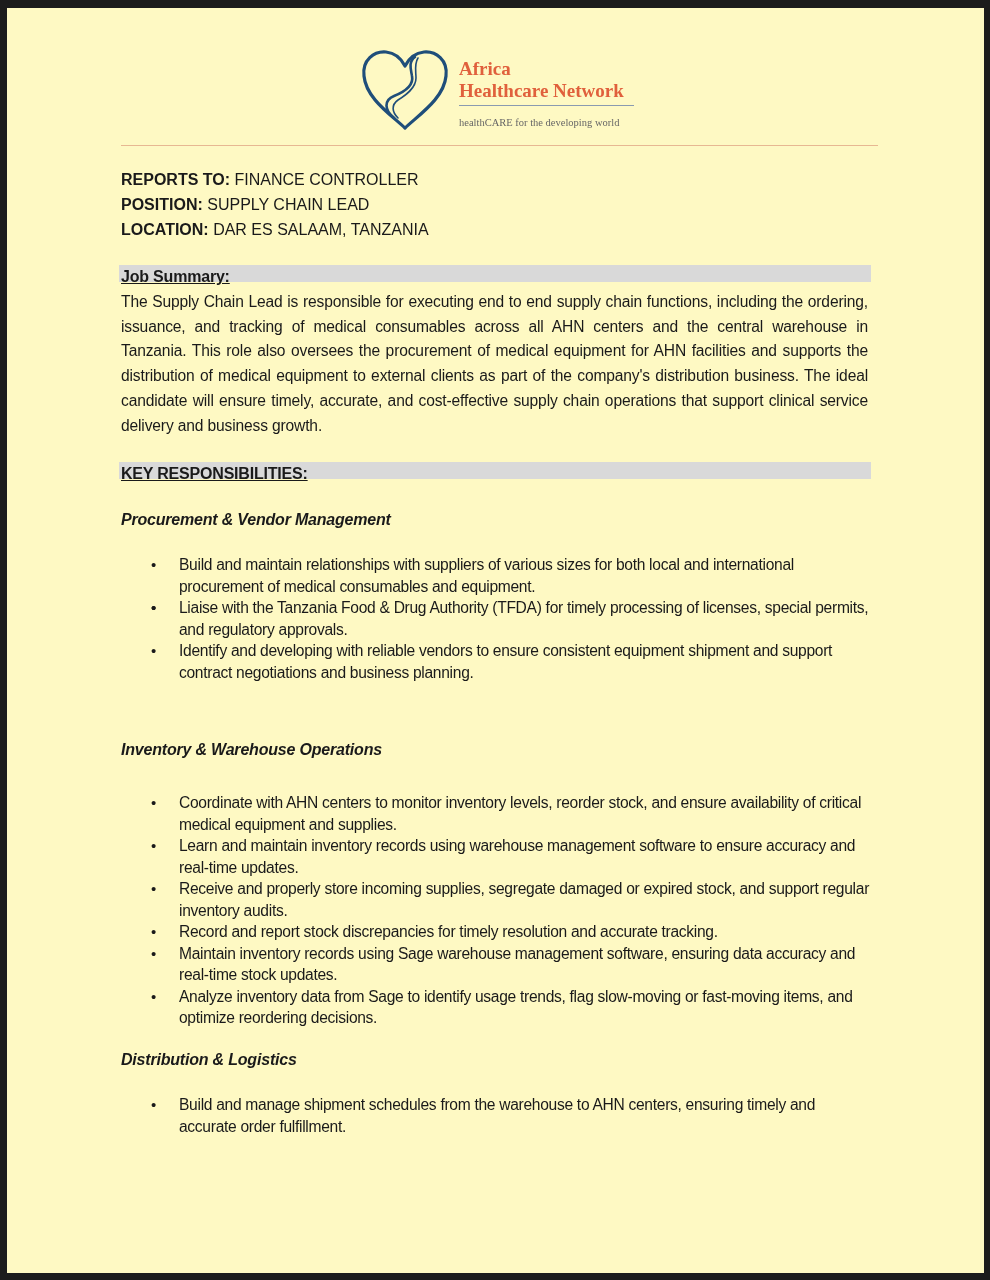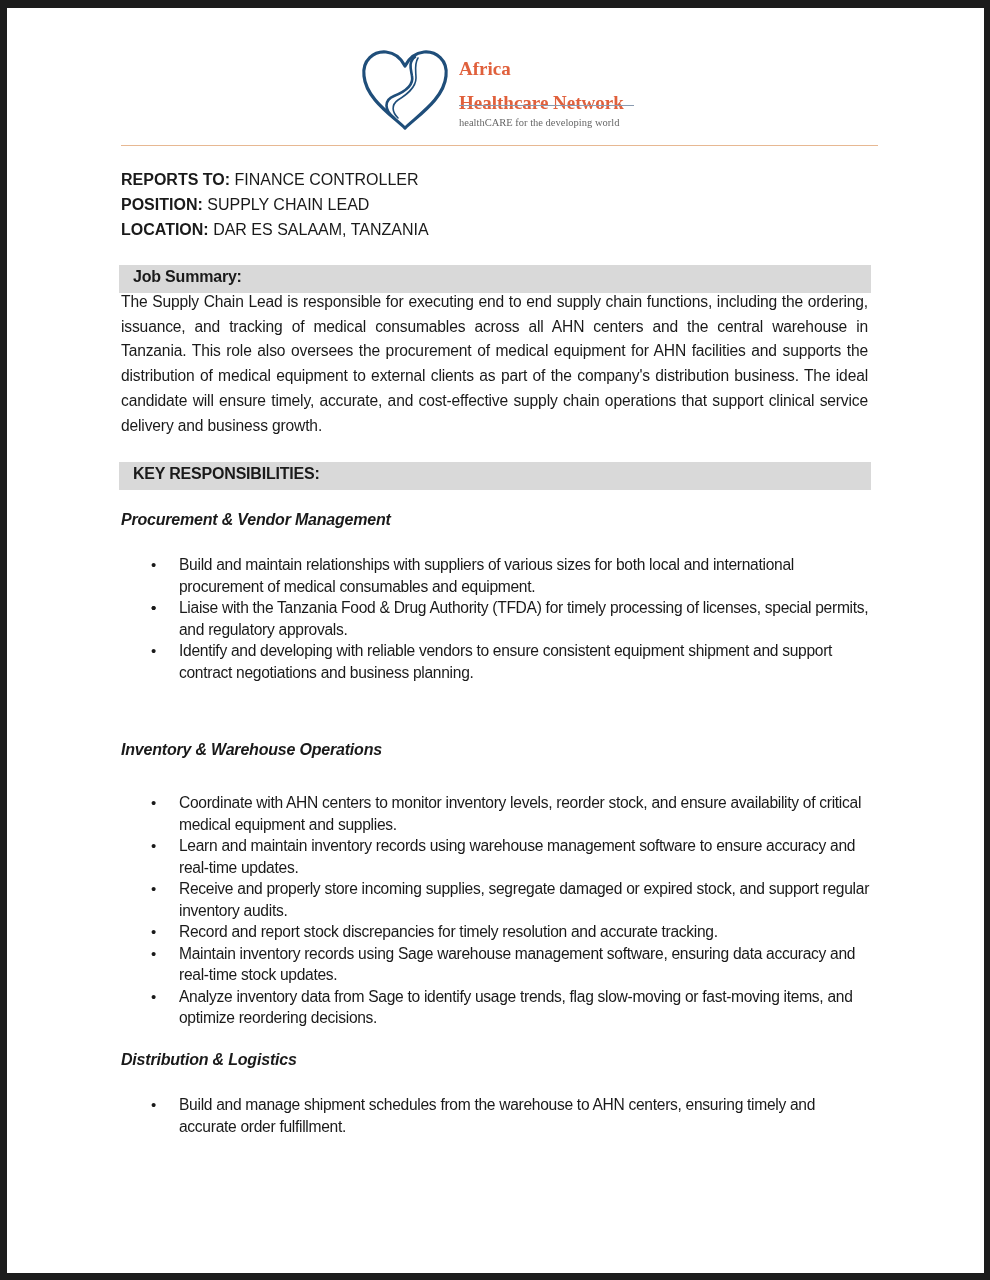--- a/index.html
+++ b/index.html
@@ -1,45 +1,46 @@
 <!DOCTYPE html>
 <html><head>
 <meta charset="utf-8">
 <style>
   html, body { margin:0; padding:0; }
   body {
     width:990px; height:1280px; background:#1c1c1c; position:relative; overflow:hidden;
     font-family:"Liberation Sans", sans-serif; color:#1a1a1a;
   }
   .page {
-    position:absolute; left:7px; top:8px; width:977px; height:1265px; background:#ffffff;
+    position:absolute; left:7px; top:8px; width:977px; height:1265px; background:#fef9c3;
   }
   .logo { position:absolute; left:347px; top:34px; width:290px; height:92px; }
   .logo svg.heart { position:absolute; left:6px; top:6px; width:90px; height:84px; }
   .logo .org1, .logo .org2 {
     position:absolute; left:105px; font-family:"Liberation Serif", serif; font-weight:bold;
     color:#e0603c; font-size:19px; line-height:22px; white-space:nowrap;
   }
   .logo .org1 { top:16px; }
-  .logo .org2 { top:50px; }
+  .logo .org2 { top:38px; }
   .logo .rule { position:absolute; left:105px; top:63px; width:175px; height:1px; background:#8a9bb0; }
   .logo .tagline {
     position:absolute; left:105px; top:67px; font-family:"Liberation Serif", serif;
     font-size:10.5px; color:#666; white-space:nowrap;margin-top:8px;
   }
   .hr-top { position:absolute; left:114px; top:137px; width:757px; height:1px; background:#e7b892; }
 
   .meta { position:absolute; left:114px; top:159px; font-size:16px; line-height:25px; }
   .meta .row { white-space:nowrap; }
   .meta b { font-weight:bold; }
 
   .band {
-    position:absolute; left:112px; width:752px; height:28px; background:#d9d9d9;
-    font-weight:bold; font-size:16px; line-height:24px; padding-left:14px; box-sizing:border-box;
+    position:absolute; left:112px; width:752px; height:17px; background:#d9d9d9;
+    font-weight:bold; font-size:16px; line-height:24px; padding-left:2px; box-sizing:border-box;
     letter-spacing:-0.2px;
+    text-decoration:underline;
   }
   .summary {
     position:absolute; left:114px; top:282px; width:747px; font-size:15.6px; line-height:24.7px;
     text-align:justify; letter-spacing:-0.15px;
   }
   .sub-h {
     position:absolute; left:114px; font-weight:bold; font-size:16px; letter-spacing:-0.2px; white-space:nowrap;font-style:italic;
   }
   ul.bullets {
     position:absolute; left:114px; margin:0; padding:0; list-style:none; width:750px;

